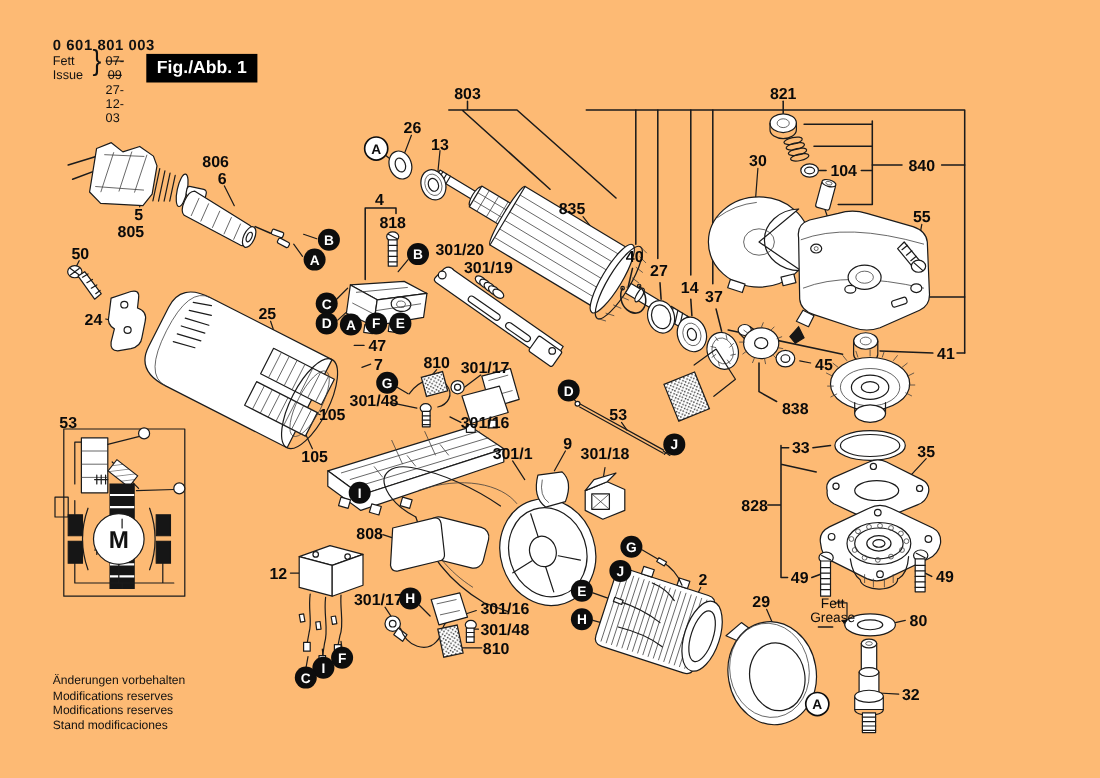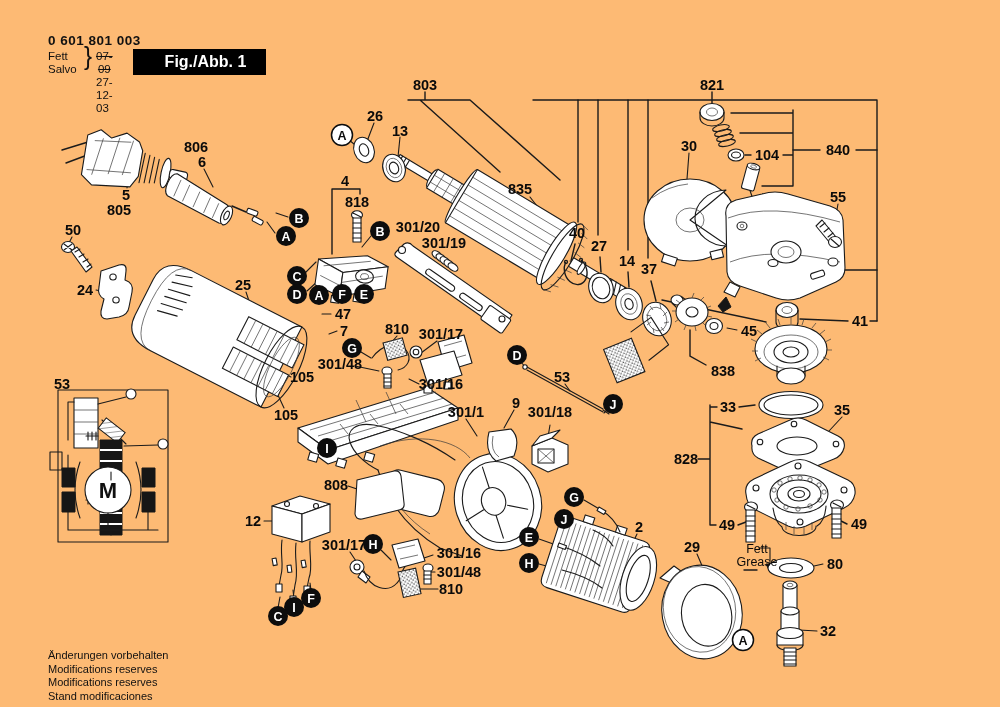--- a/index.html
+++ b/index.html
@@ -4,24 +4,24 @@
 <style>
   html,body{margin:0;padding:0;background:#e8e8e8;}
   #page{position:relative;width:1000px;height:707px;background:#fdba74;overflow:hidden;
         font-family:"Liberation Sans",sans-serif;}
   
   #part-number{position:absolute;left:48px;top:33px;font-size:13.5px;font-weight:bold;color:#111;letter-spacing:.5px;}
   #stand-issue{position:absolute;left:48px;top:50px;font-size:11.5px;color:#111;line-height:13px;}
   #stand-issue .brace{position:absolute;left:36px;top:-1px;font-size:24px;font-weight:400;transform:scaleY(1.1);}
   #stand-issue .vals{position:absolute;left:48px;top:0;}
   #stand-issue .strike{text-decoration:line-through;text-align:center;}
-  #fig-badge{position:absolute;left:133px;top:49px;width:121px;height:26px;background:#000;color:#fff;
-             font-size:16px;font-weight:bold;display:flex;align-items:center;justify-content:center;padding-left:12px;}
+  #fig-badge{position:absolute;left:133px;top:49px;width:101px;height:26px;background:#000;color:#fff;
+             font-size:16px;font-weight:bold;display:flex;align-items:center;justify-content:center;}
   
-  #footer-notes{position:absolute;left:48px;top:613px;font-size:11px;color:#111;line-height:13.5px;margin-top:36px;}
+  #footer-notes{position:absolute;left:48px;top:613px;font-size:11px;color:#111;line-height:13.5px;}
   
   svg{position:absolute;left:0;top:0;}
   svg *{vector-effect:non-scaling-stroke;}
   .ln{stroke:#1b1b1b;stroke-width:1.1;fill:none;stroke-linecap:round;stroke-linejoin:round;}
   .ln2{stroke:#1b1b1b;stroke-width:1.4;fill:none;stroke-linecap:round;}
   .w{fill:#fff;stroke:#1b1b1b;stroke-width:1.1;stroke-linejoin:round;}
   .dk{fill:#161616;stroke:#161616;}
   .thin{stroke:#3a3a3a;stroke-width:.7;fill:none;}
   .part-label{font:bold 14.5px "Liberation Sans",sans-serif;fill:#0a0a0a;text-anchor:middle;}
   .part-label.s{font:12.5px "Liberation Sans",sans-serif;font-weight:400;}
@@ -32,21 +32,21 @@
   .m-label{font:bold 22px "Liberation Sans",sans-serif;fill:#111;text-anchor:middle;}
 </style>
 </head>
 <body>
 
 <div id="page">
 
   <div id="part-number">0 601 801 003</div>
   <div id="stand-issue">
     <div>Fett</div>
-    <div>Salvo</div>
+    <div>Issue</div>
     <div class="brace">}</div>
     <div class="vals">
       <div class="strike">07-09</div>
       <div>27-12-03</div>
     </div>
   </div>
   <div id="fig-badge">Fig./Abb. 1</div>
 
   <svg id="diagram" width="1000" height="707" viewBox="0 0 1000 707">
     <defs>

